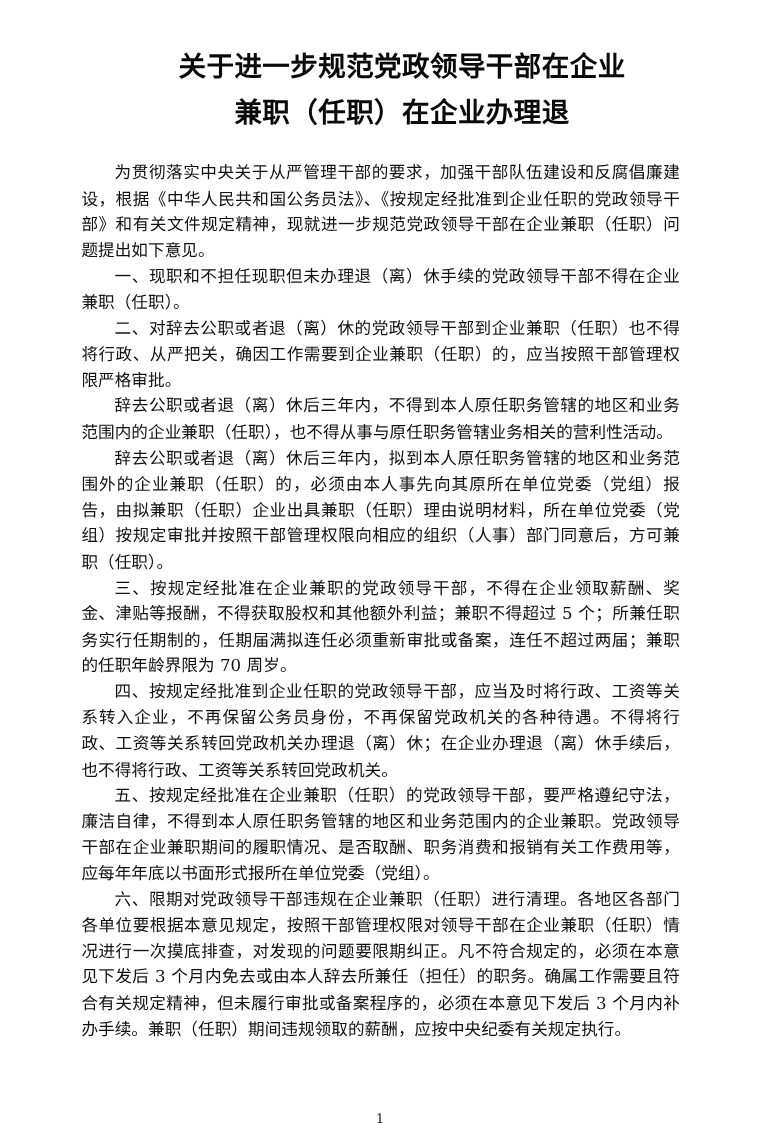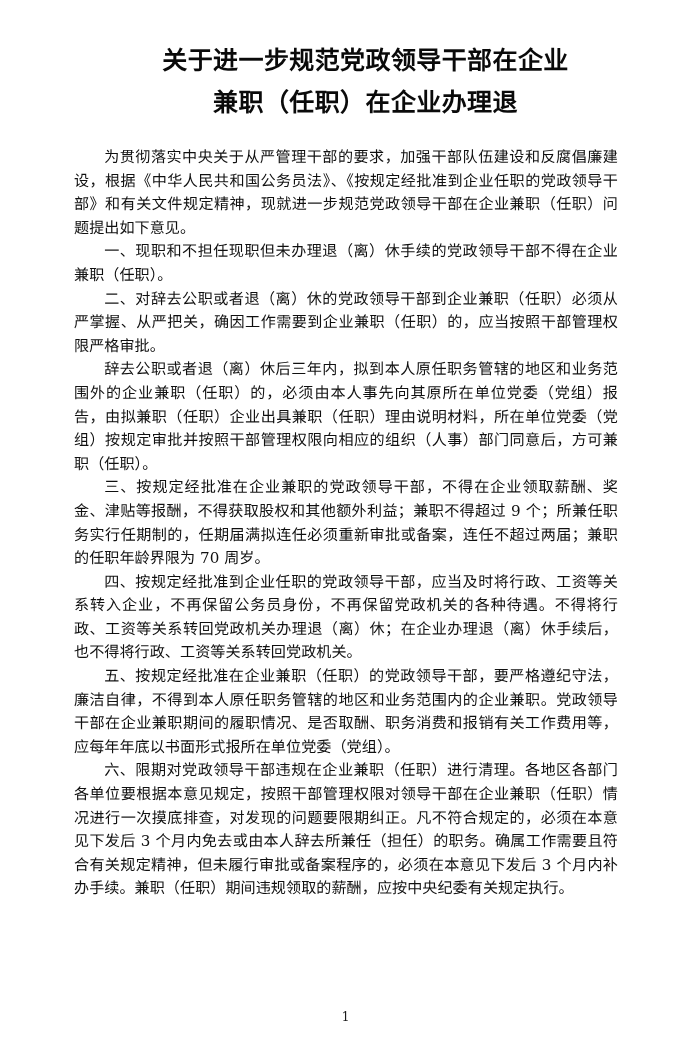--- a/index.html
+++ b/index.html
@@ -91,23 +91,24 @@
 <div id="page">
 
   <div class="doc-title">
     <span class="title-line">关于进一步规范党政领导干部在企业</span>
     <span class="title-line">兼职（任职）在企业办理退</span>
   </div>
 
   <div class="doc-body">
     <p>为贯彻落实中央关于从严管理干部的要求，加强干部队伍建设和反腐倡廉建设，根据《中华人民共和国公务员法》、《按规定经批准到企业任职的党政领导干部》和有关文件规定精神，现就进一步规范党政领导干部在企业兼职（任职）问题提出如下意见。</p>
     <p>一、现职和不担任现职但未办理退（离）休手续的党政领导干部不得在企业兼职（任职）。</p>
-    <p>二、对辞去公职或者退（离）休的党政领导干部到企业兼职（任职）必须从严掌握、从严把关，确因工作需要到企业兼职（任职）的，应当按照干部管理权限严格审批。</p>
+    <p>二、对辞去公职或者退（离）休的党政领导干部到企业兼职（任职）也不得将行政、从严把关，确因工作需要到企业兼职（任职）的，应当按照干部管理权限严格审批。</p>
+    <p>辞去公职或者退（离）休后三年内，不得到本人原任职务管辖的地区和业务范围内的企业兼职（任职），也不得从事与原任职务管辖业务相关的营利性活动。</p>
     <p>辞去公职或者退（离）休后三年内，拟到本人原任职务管辖的地区和业务范围外的企业兼职（任职）的，必须由本人事先向其原所在单位党委（党组）报告，由拟兼职（任职）企业出具兼职（任职）理由说明材料，所在单位党委（党组）按规定审批并按照干部管理权限向相应的组织（人事）部门同意后，方可兼职（任职）。</p>
-    <p>三、按规定经批准在企业兼职的党政领导干部，不得在企业领取薪酬、奖金、津贴等报酬，不得获取股权和其他额外利益；兼职不得超过 9 个；所兼任职务实行任期制的，任期届满拟连任必须重新审批或备案，连任不超过两届；兼职的任职年龄界限为 70 周岁。</p>
+    <p>三、按规定经批准在企业兼职的党政领导干部，不得在企业领取薪酬、奖金、津贴等报酬，不得获取股权和其他额外利益；兼职不得超过 5 个；所兼任职务实行任期制的，任期届满拟连任必须重新审批或备案，连任不超过两届；兼职的任职年龄界限为 70 周岁。</p>
     <p>四、按规定经批准到企业任职的党政领导干部，应当及时将行政、工资等关系转入企业，不再保留公务员身份，不再保留党政机关的各种待遇。不得将行政、工资等关系转回党政机关办理退（离）休；在企业办理退（离）休手续后，也不得将行政、工资等关系转回党政机关。</p>
     <p>五、按规定经批准在企业兼职（任职）的党政领导干部，要严格遵纪守法，廉洁自律，不得到本人原任职务管辖的地区和业务范围内的企业兼职。党政领导干部在企业兼职期间的履职情况、是否取酬、职务消费和报销有关工作费用等，应每年年底以书面形式报所在单位党委（党组）。</p>
     <p>六、限期对党政领导干部违规在企业兼职（任职）进行清理。各地区各部门各单位要根据本意见规定，按照干部管理权限对领导干部在企业兼职（任职）情况进行一次摸底排查，对发现的问题要限期纠正。凡不符合规定的，必须在本意见下发后 3 个月内免去或由本人辞去所兼任（担任）的职务。确属工作需要且符合有关规定精神，但未履行审批或备案程序的，必须在本意见下发后 3 个月内补办手续。兼职（任职）期间违规领取的薪酬，应按中央纪委有关规定执行。</p>
 
   </div>
 
   <div class="page-number">1</div>
 
 </div>
 

